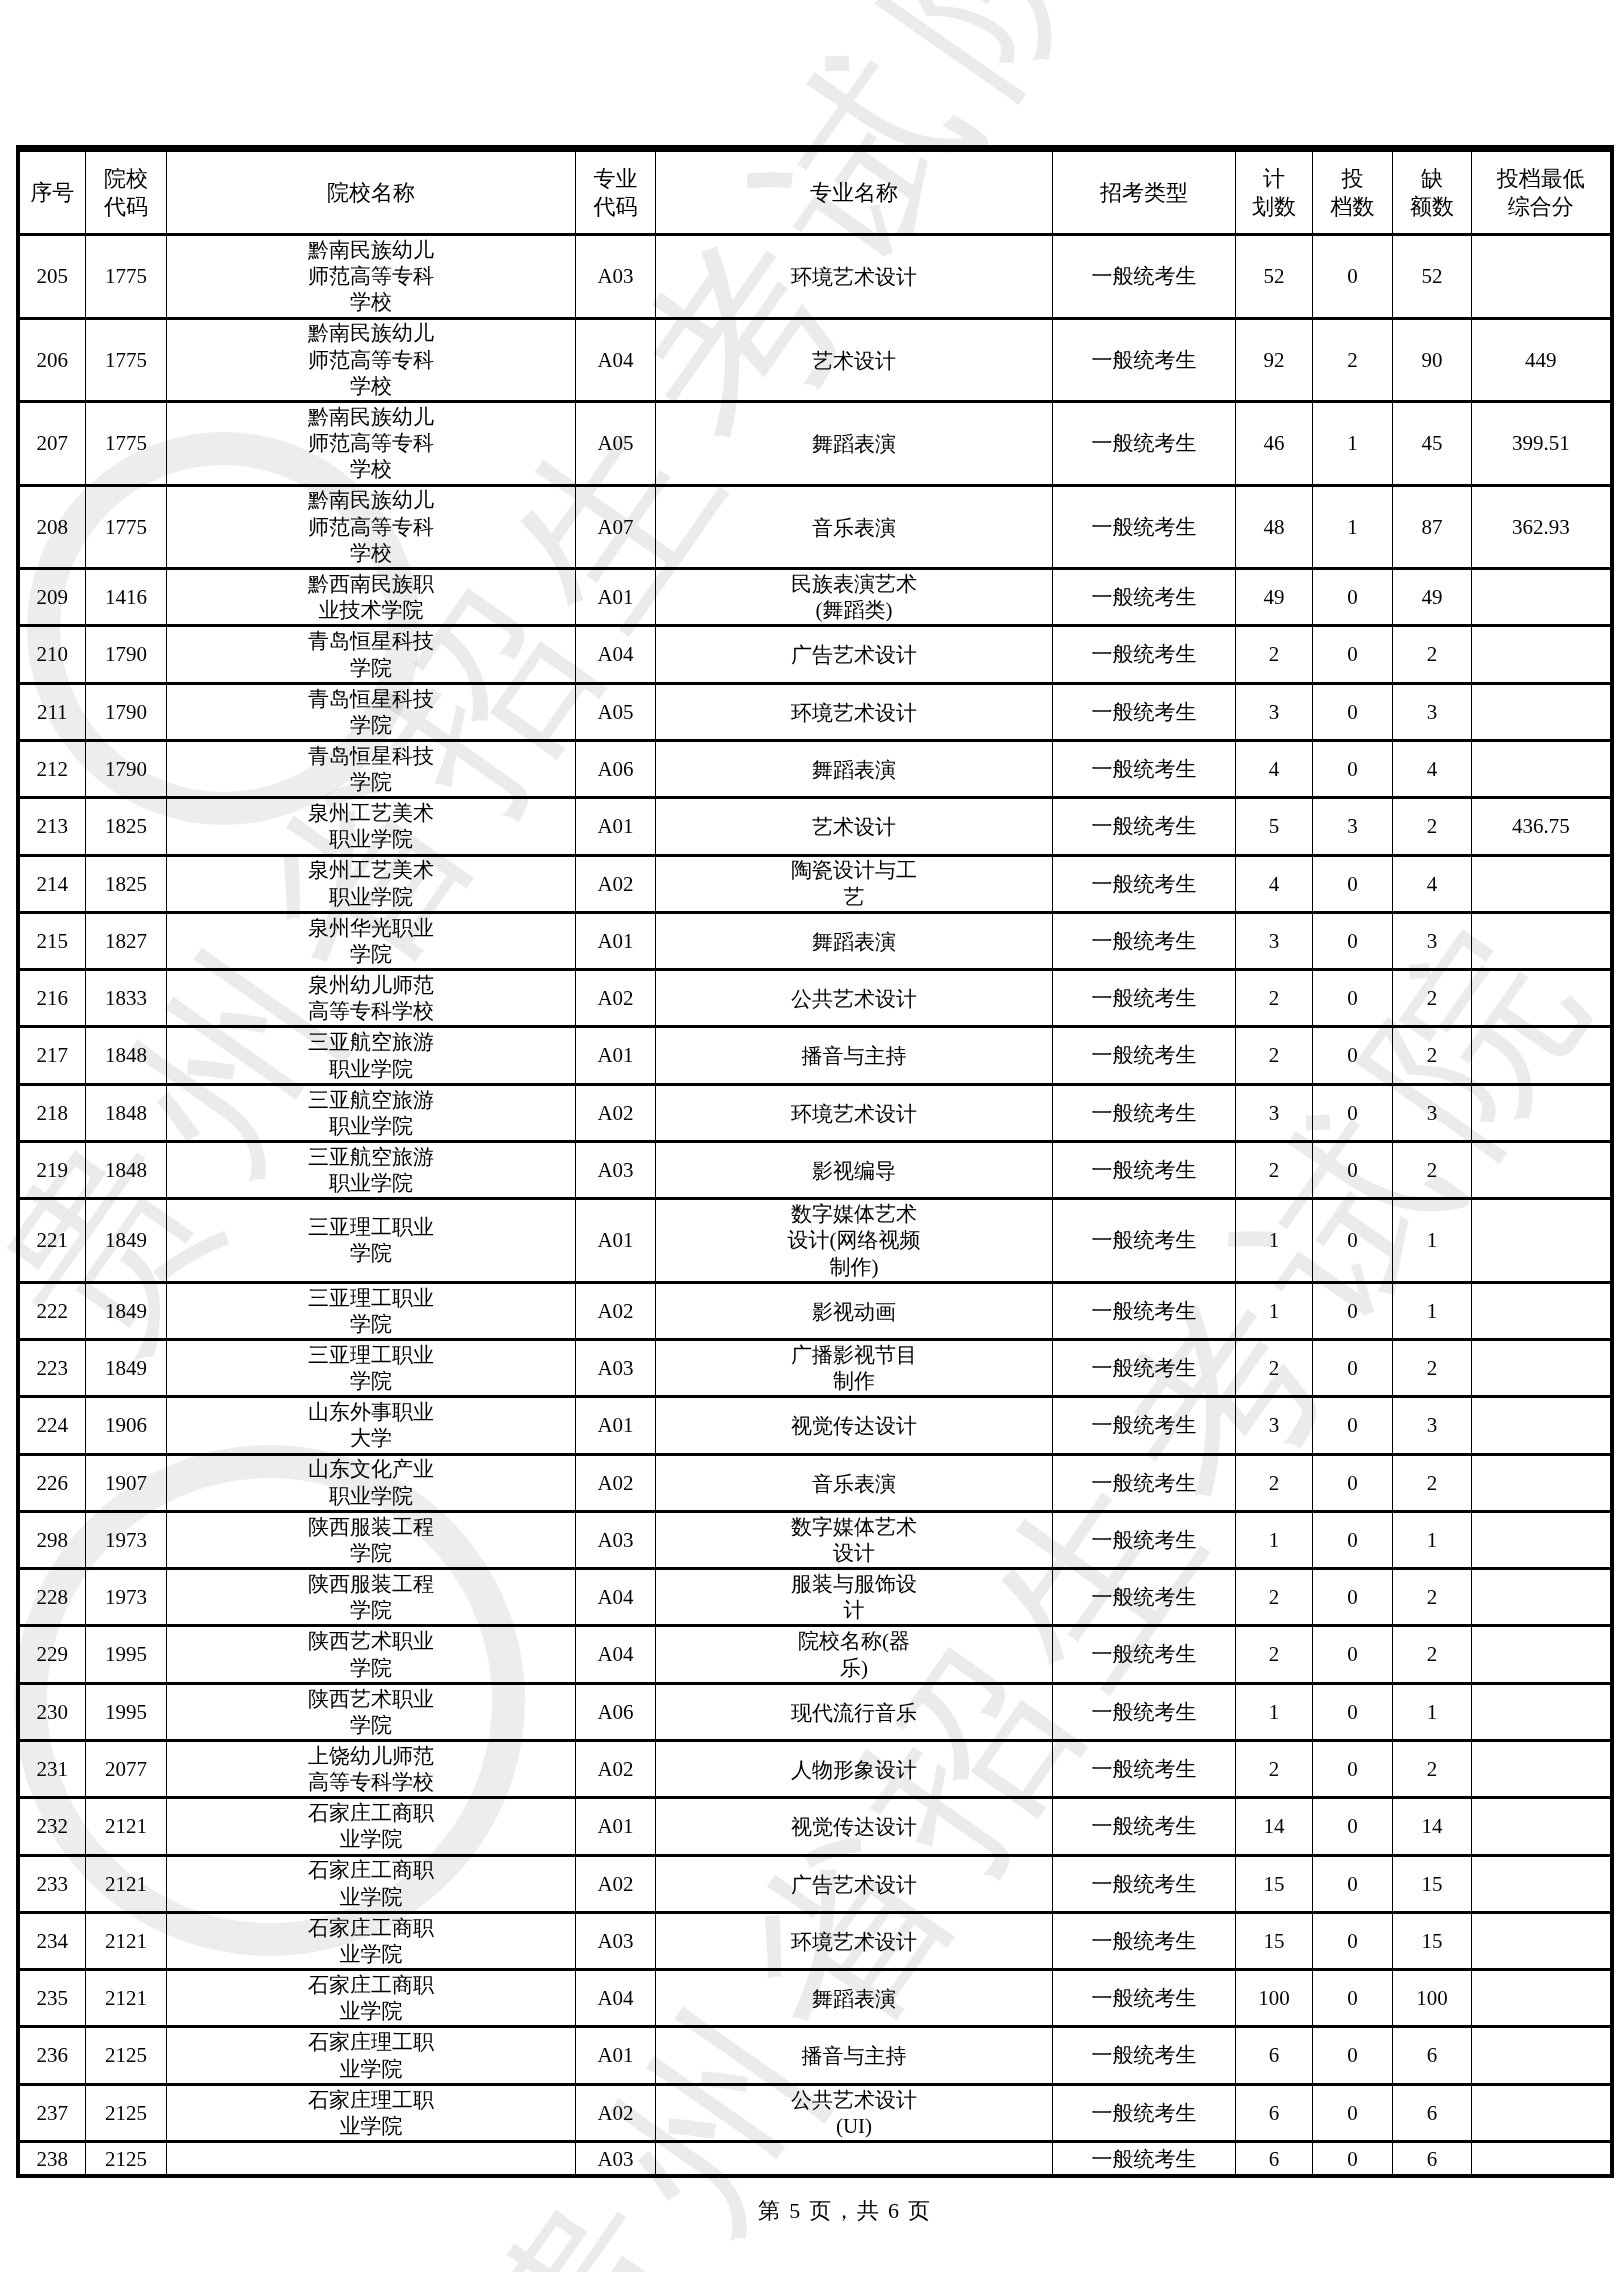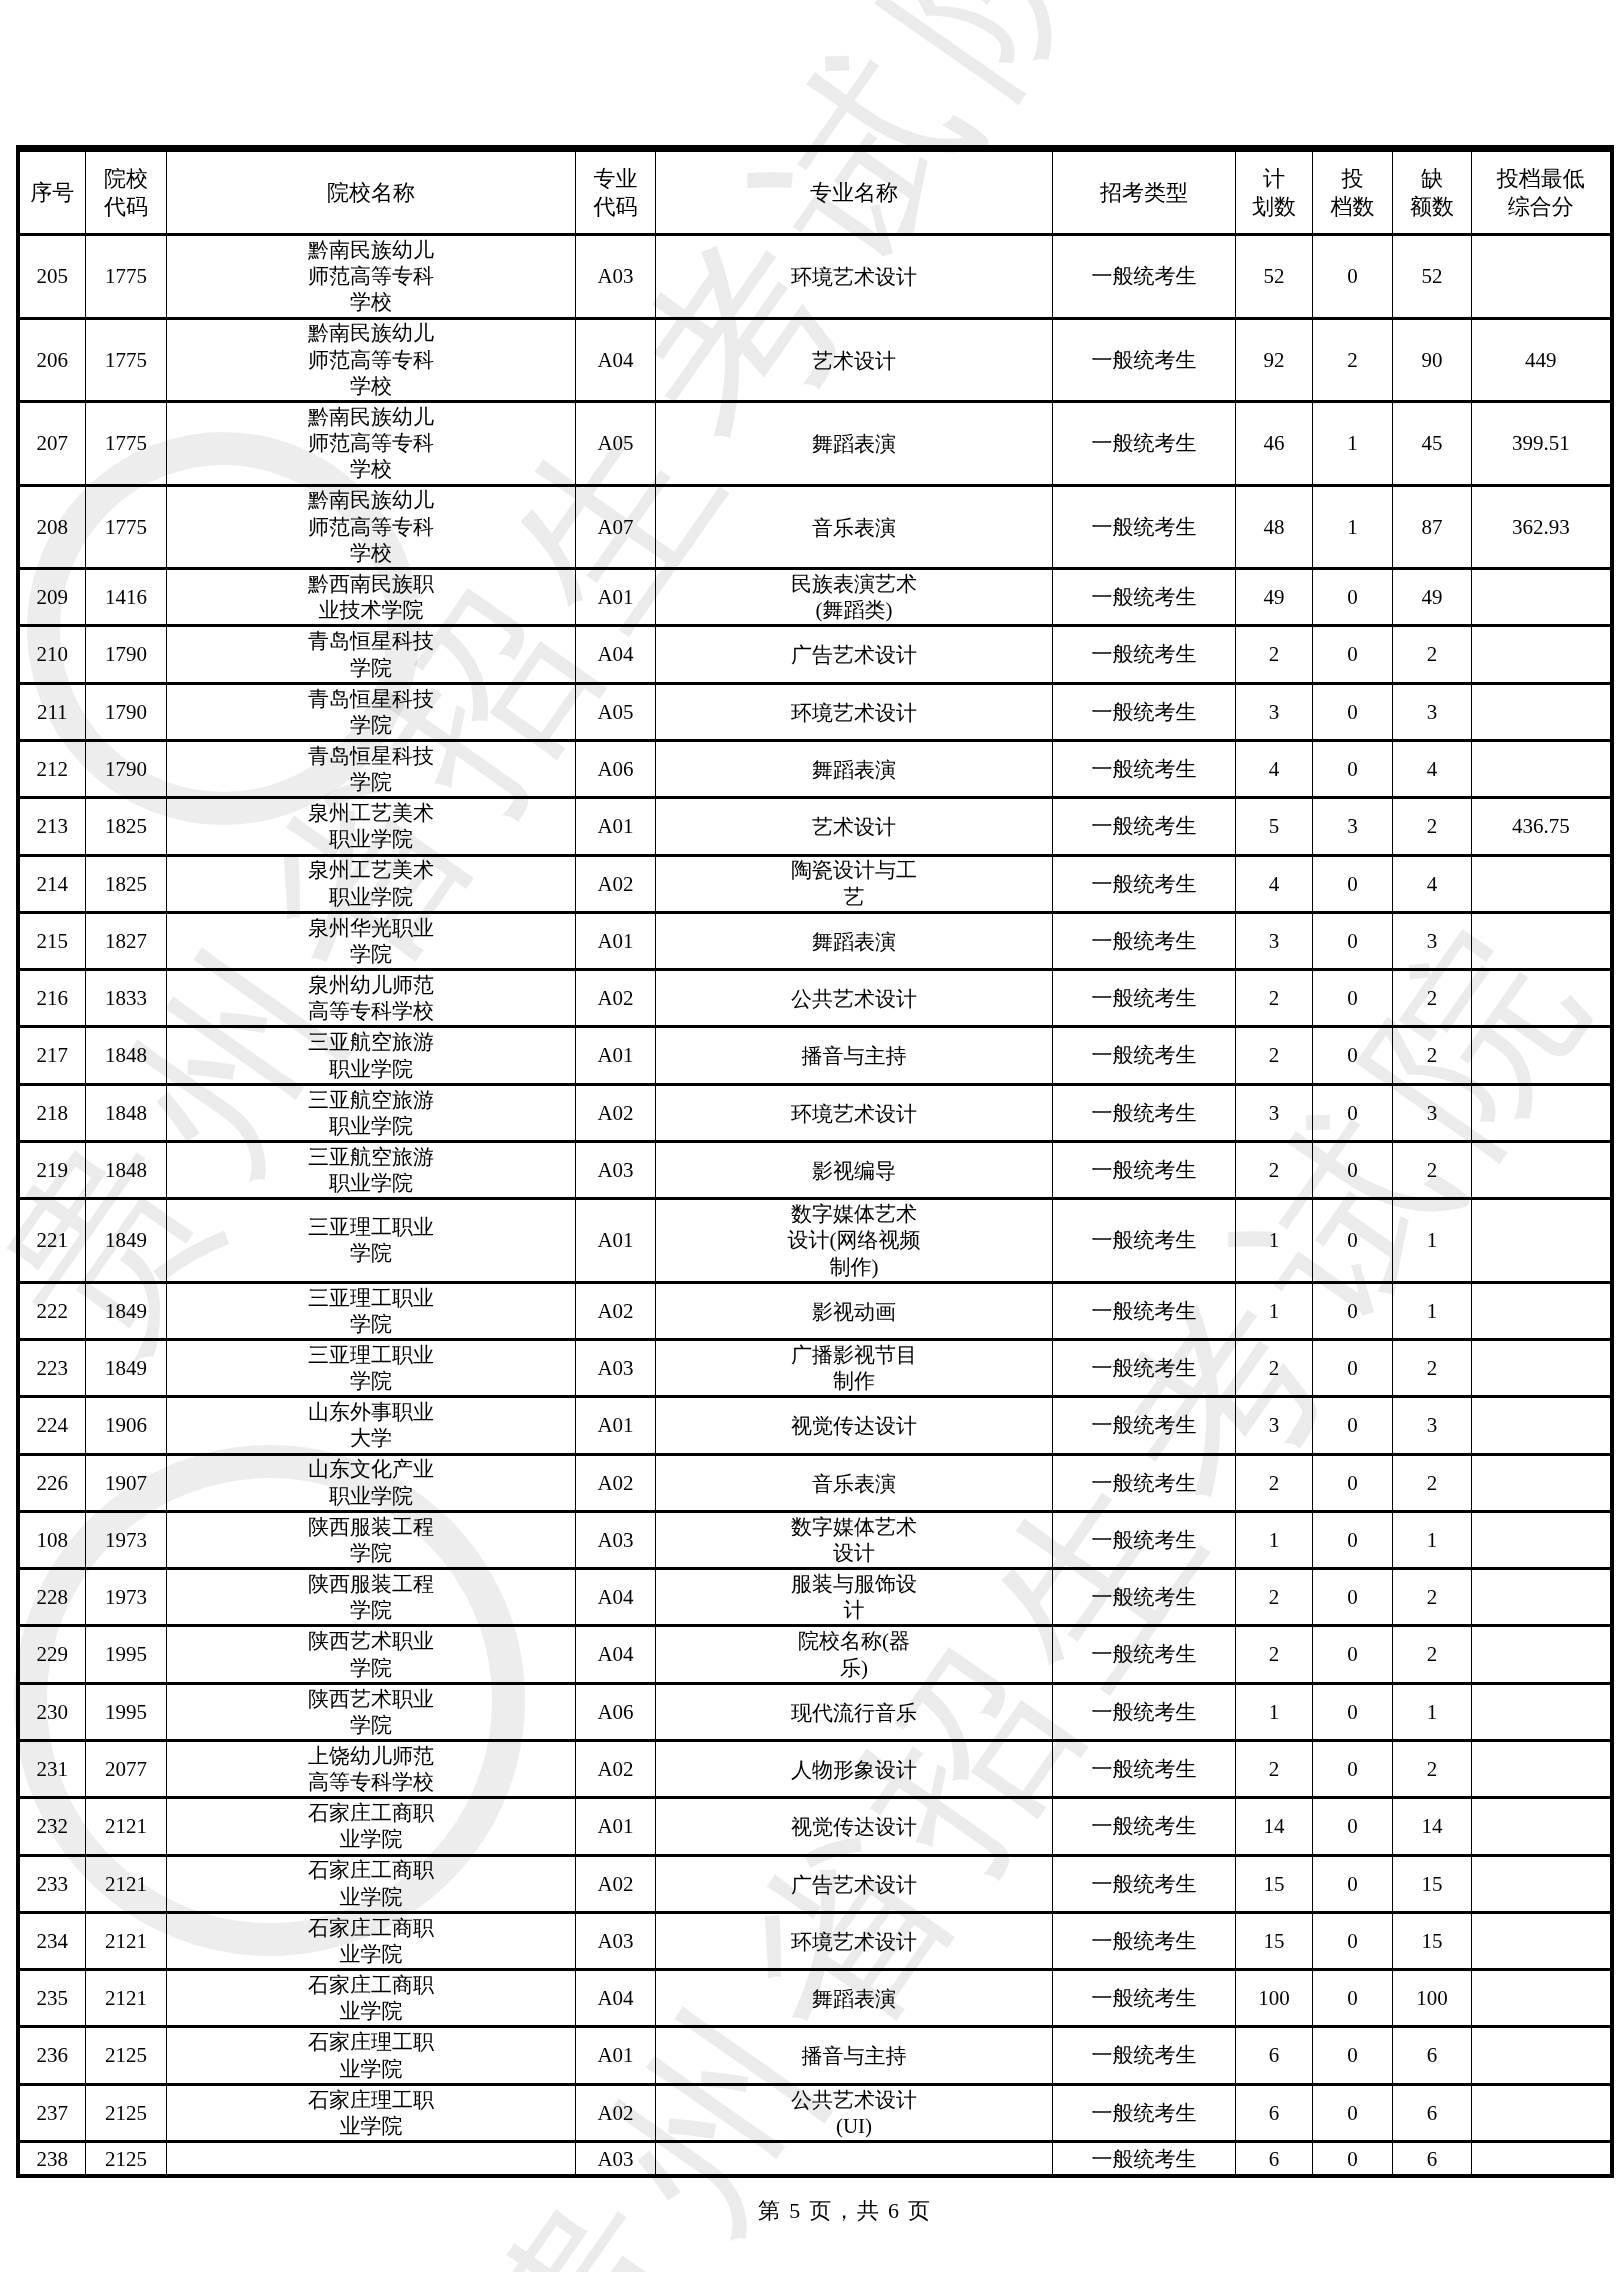--- a/index.html
+++ b/index.html
@@ -361,21 +361,21 @@
           <td><span class="wrap13">山东文化产业职业学院</span></td>
           <td>A02</td>
           <td><span class="wrap13">音乐表演</span></td>
           <td>一般统考生</td>
           <td>2</td>
           <td>0</td>
           <td>2</td>
           <td></td>
         </tr>
         <tr>
-          <td>108</td>
+          <td>298</td>
           <td>1973</td>
           <td><span class="wrap13">陕西服装工程学院</span></td>
           <td>A03</td>
           <td><span class="wrap13">数字媒体艺术设计</span></td>
           <td>一般统考生</td>
           <td>1</td>
           <td>0</td>
           <td>1</td>
           <td></td>
         </tr>

